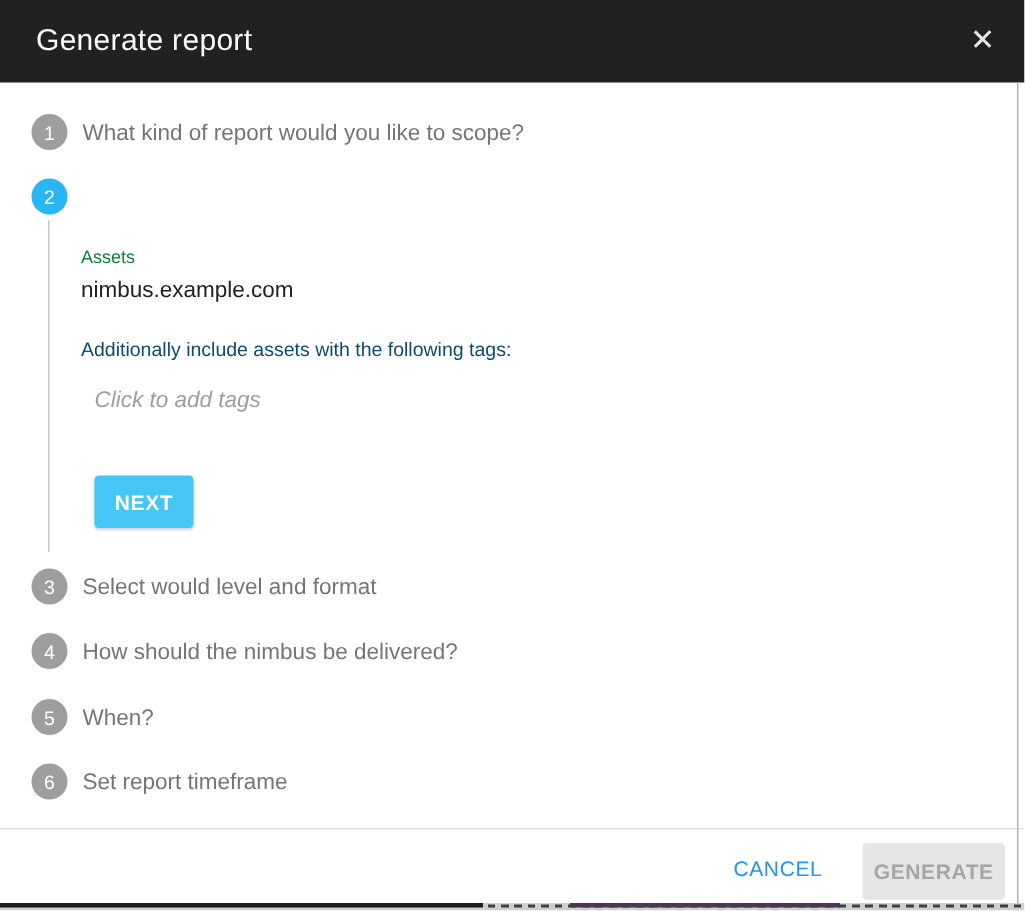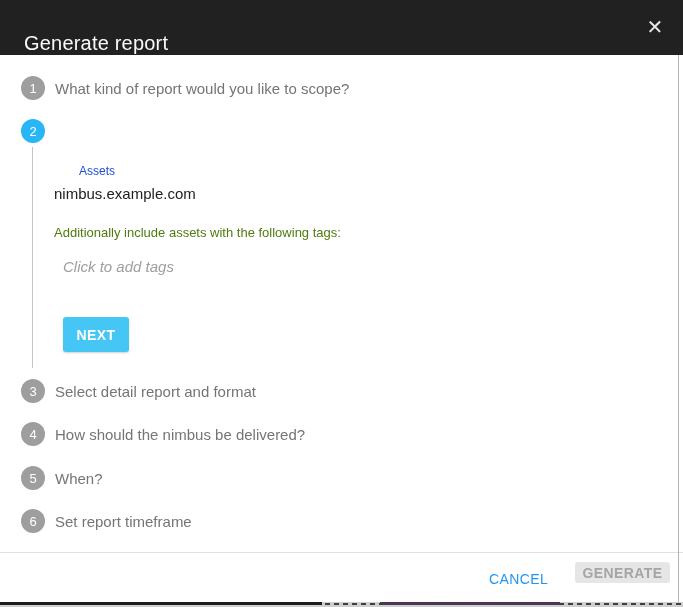--- a/index.html
+++ b/index.html
@@ -2,43 +2,43 @@
 <html><head>
 <meta charset="utf-8">
 <style>
   html,body{margin:0;padding:0;}
   body{
     width:683px;height:607px;position:relative;background:#ffffff;
     font-family:"Liberation Sans",sans-serif;overflow:hidden;
     -webkit-font-smoothing:antialiased;
   }
   
-  .header{position:absolute;left:0;top:0;width:683px;height:55px;background:#212121;display:flex;align-items:flex-end;}
+  .header{position:absolute;left:0;top:0;width:683px;height:55px;background:#212121;display:flex;align-items:center;}
   .header-title{color:#fafafa;font-size:20px;margin-left:24px;letter-spacing:0.2px;}
   .close-btn{position:absolute;right:15px;top:14px;width:26px;height:26px;display:flex;align-items:center;justify-content:center;color:#e8e8e8;font-size:20px;cursor:pointer;line-height:1;}
   
   .step{position:absolute;left:21px;display:flex;align-items:center;height:24px;cursor:pointer;}
   .step-circle{width:24px;height:24px;border-radius:50%;background:#9e9e9e;color:#ffffff;font-size:13px;display:flex;align-items:center;justify-content:center;flex:0 0 24px;}
   .step-label{margin-left:10px;font-size:15px;color:#757575;white-space:nowrap;}
   .step.active .step-circle{background:#29b6f6;}
   .step.active .step-label{color:#212121;font-weight:700;}
   .step-1{top:76px;} .step-2{top:119px;} .step-3{top:379px;}
   .step-4{top:422px;} .step-5{top:466px;} .step-6{top:509px;}
   .connector{position:absolute;left:32px;top:147px;width:1px;height:221px;background:#c4c4c4;}
   
-  .assets-label{position:absolute;left:54px;top:164px;font-size:12px;color:#1d4ed8;margin-left:25px;}
+  .assets-label{position:absolute;left:54px;top:164px;font-size:12px;color:#15803d;}
   .assets-value{position:absolute;left:54px;top:185px;font-size:15px;color:#212121;}
-  .tags-label{position:absolute;left:54px;top:225px;font-size:13px;color:#4d7c0f;}
+  .tags-label{position:absolute;left:54px;top:225px;font-size:13px;color:#0c4a6e;}
   .tags-input{position:absolute;left:63px;top:258px;width:280px;border:none;outline:none;background:transparent;font-family:inherit;font-size:15px;font-style:italic;color:#c2410c;padding:0;}
   .tags-input::placeholder{color:#9e9e9e;opacity:1;font-style:italic;}
   .next-btn{position:absolute;left:63px;top:317px;width:66px;height:35px;background:#45c6f5;color:#ffffff;border:none;border-radius:3px;font-family:inherit;font-size:14px;font-weight:700;letter-spacing:0.4px;box-shadow:0 1px 2px rgba(0,0,0,0.18);cursor:pointer;}
   
   .footer-divider{position:absolute;left:0;top:552px;width:683px;height:1px;background:#e0e0e0;}
   .cancel-btn{position:absolute;left:481px;top:562px;height:35px;line-height:35px;padding:0 8px;background:none;border:none;color:#2196f3;font-family:inherit;font-size:14px;font-weight:400;letter-spacing:0.4px;cursor:pointer;}
-  .generate-btn{position:absolute;left:575px;top:562px;width:95px;height:21px;background:#e6e6e6;color:#a5a5a5;border:none;border-radius:3px;font-family:inherit;font-size:14px;font-weight:700;letter-spacing:0.4px;cursor:default;}
+  .generate-btn{position:absolute;left:575px;top:562px;width:95px;height:38px;background:#e6e6e6;color:#a5a5a5;border:none;border-radius:3px;font-family:inherit;font-size:14px;font-weight:700;letter-spacing:0.4px;cursor:default;}
   
   .right-line{position:absolute;left:678px;top:55px;width:1px;height:552px;background:#b3b3b3;}
   
   .bottom-strip{position:absolute;left:0;top:602px;width:683px;height:5px;background:#cfcfcf;overflow:hidden;}
   .strip-black{position:absolute;left:0;top:0;width:322px;height:3px;background:#1c1c1c;}
   .strip-purple{position:absolute;left:380px;top:0;width:180px;height:3px;background:#533063;}
   .strip-dashes{position:absolute;left:325px;top:1px;width:358px;height:2px;background:repeating-linear-gradient(90deg,#3f3f3f 0 5px,transparent 5px 9px);}
 </style>
 </head>
 <body>
@@ -60,21 +60,21 @@
 <div class="connector"></div>
 
 <div class="assets-label">Assets</div>
 <div class="assets-value">nimbus.example.com</div>
 <div class="tags-label">Additionally include assets with the following tags:</div>
 <input class="tags-input" type="text" placeholder="Click to add tags" style="">
 <button class="next-btn">NEXT</button>
 
 <div class="step step-3">
   <div class="step-circle">3</div>
-  <div class="step-label">Select detail report and format</div>
+  <div class="step-label">Select would level and format</div>
 </div>
 
 <div class="step step-4">
   <div class="step-circle">4</div>
   <div class="step-label">How should the nimbus be delivered?</div>
 </div>
 
 <div class="step step-5">
   <div class="step-circle">5</div>
   <div class="step-label">When?</div>

